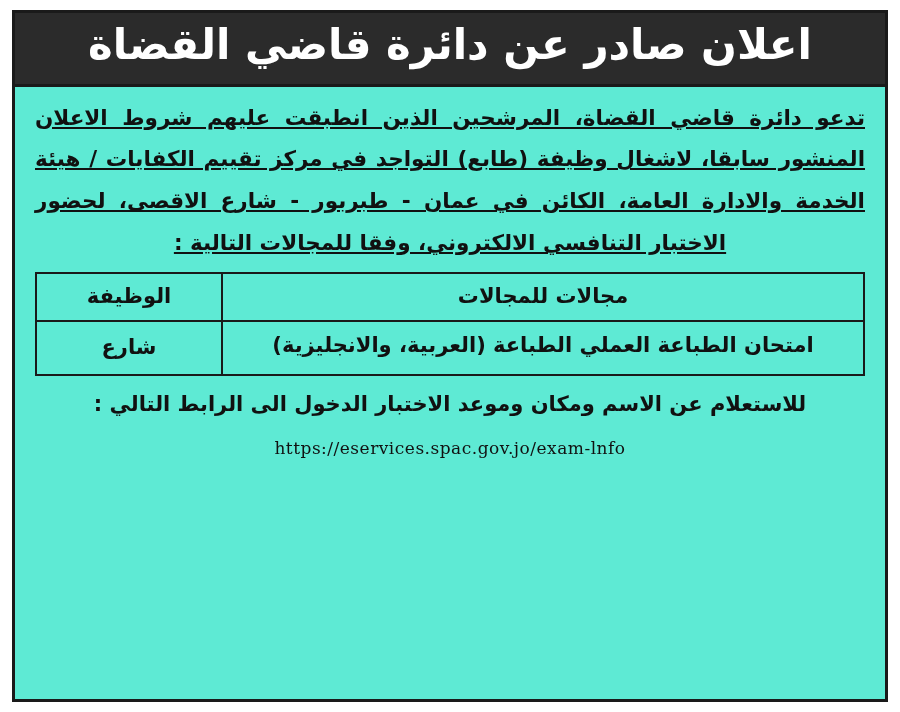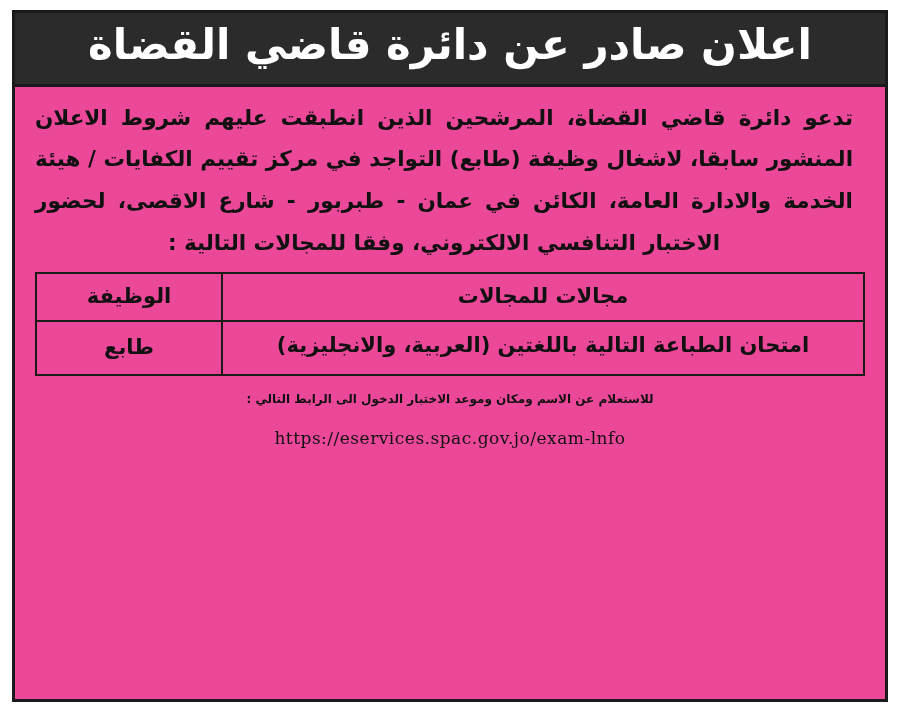--- a/index.html
+++ b/index.html
@@ -21,21 +21,21 @@
     box-sizing: border-box;
     background: #ffffff;
     padding: 10px 12px 0 12px;
   }
   .outer-frame {
     position: relative;
     width: 876px;
     height: 692px;
     border: 3px solid #1a1a1a;
     box-sizing: border-box;
-    background: #ec4899;
+    background: #5eead4;
     overflow: hidden;
   }
   
   .banner {
     background: #2b2b2b;
     color: #ffffff;
     text-align: center;
     padding: 6px 10px 12px 10px;
     border-bottom: 3px solid #1a1a1a;
   }
@@ -54,22 +54,23 @@
     direction: rtl;
   }
   .intro {
     font-family: "DejaVu Sans", sans-serif;
     font-weight: bold;
     font-size: 21.5px;
     line-height: 1.95;
     text-align: justify;
     text-align-last: center;
     color: #111111;
-    margin: 0 12px 8px 0;
+    margin: 0 0 8px 0;
     direction: rtl;
+    text-decoration: underline;
   }
   
   table.exam-table {
     width: 100%;
     border-collapse: collapse;
     direction: rtl;
     margin: 2px 0 10px 0;
     table-layout: fixed;
   }
   table.exam-table th,
@@ -88,21 +89,21 @@
   table.exam-table td.col-job {
     width: 160px;
   }
   table.exam-table td.col-fields {
     padding: 6px 14px 10px 14px;
   }
   
   .note {
     font-family: "DejaVu Sans", sans-serif;
     font-weight: bold;
-    font-size: 12px;
+    font-size: 21px;
     text-align: center;
     color: #111111;
     margin: 16px 0 22px 0;
     direction: rtl;
   }
   .link {
     font-family: "DejaVu Serif", serif;
     font-size: 17px;
     letter-spacing: 0.5px;
     text-align: center;
@@ -127,22 +128,22 @@
 
       <table class="exam-table">
         <thead>
           <tr>
             <th class="col-fields">مجالات للمجالات</th>
             <th class="col-job">الوظيفة</th>
           </tr>
         </thead>
         <tbody>
           <tr>
-            <td class="col-fields">امتحان الطباعة التالية باللغتين (العربية، والانجليزية)</td>
-            <td class="col-job">طابع</td>
+            <td class="col-fields">امتحان الطباعة العملي الطباعة (العربية، والانجليزية)</td>
+            <td class="col-job">شارع</td>
           </tr>
         </tbody>
       </table>
 
       <p class="note">للاستعلام عن الاسم ومكان وموعد الاختبار الدخول الى الرابط التالي :</p>
 
       <p class="link">https://eservices.spac.gov.jo/exam-lnfo</p>
 
     </div>
   </div>

